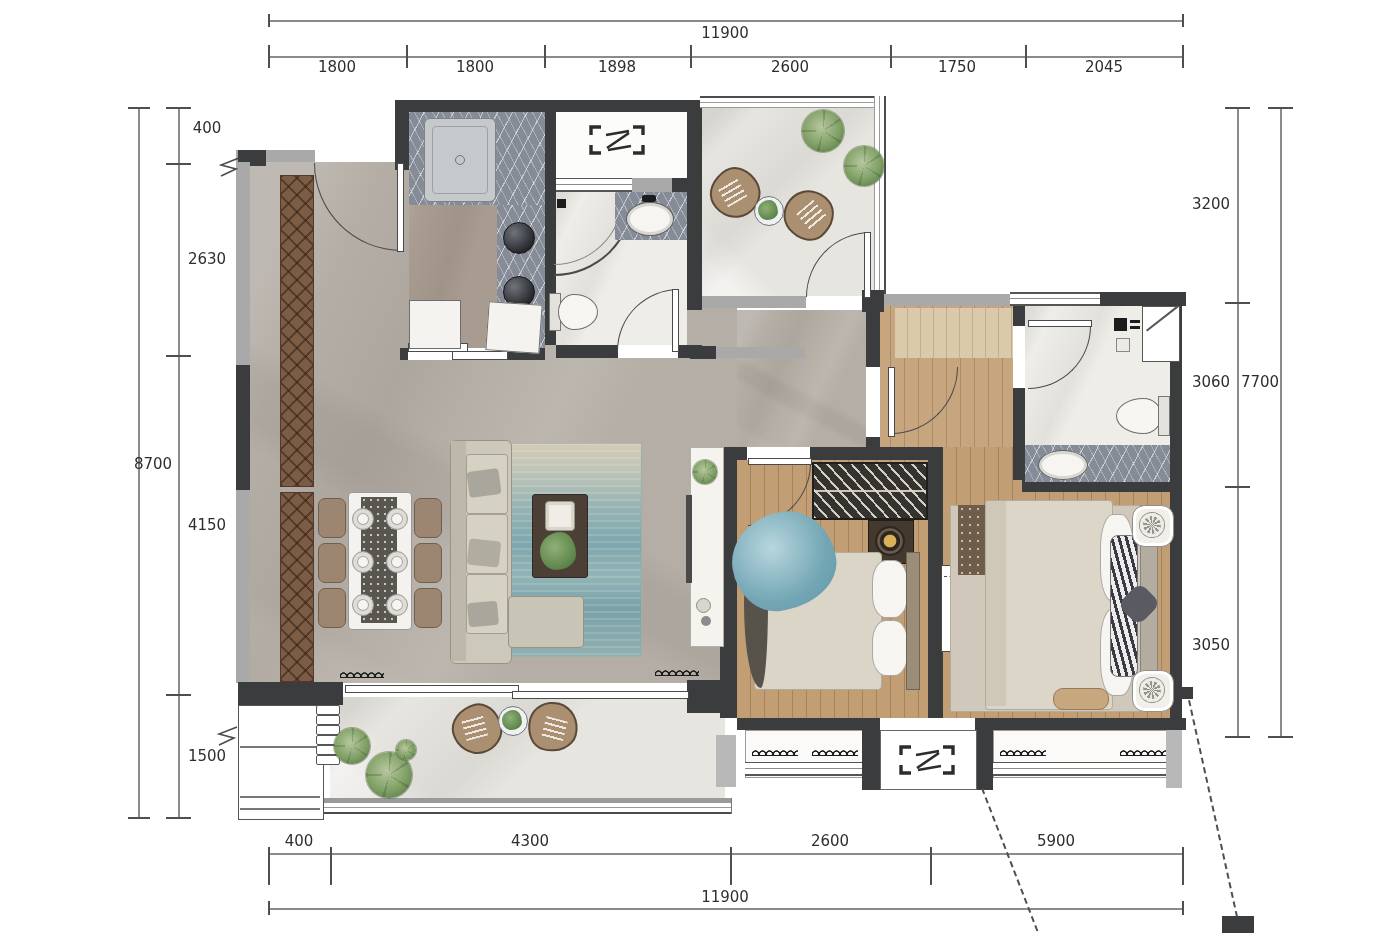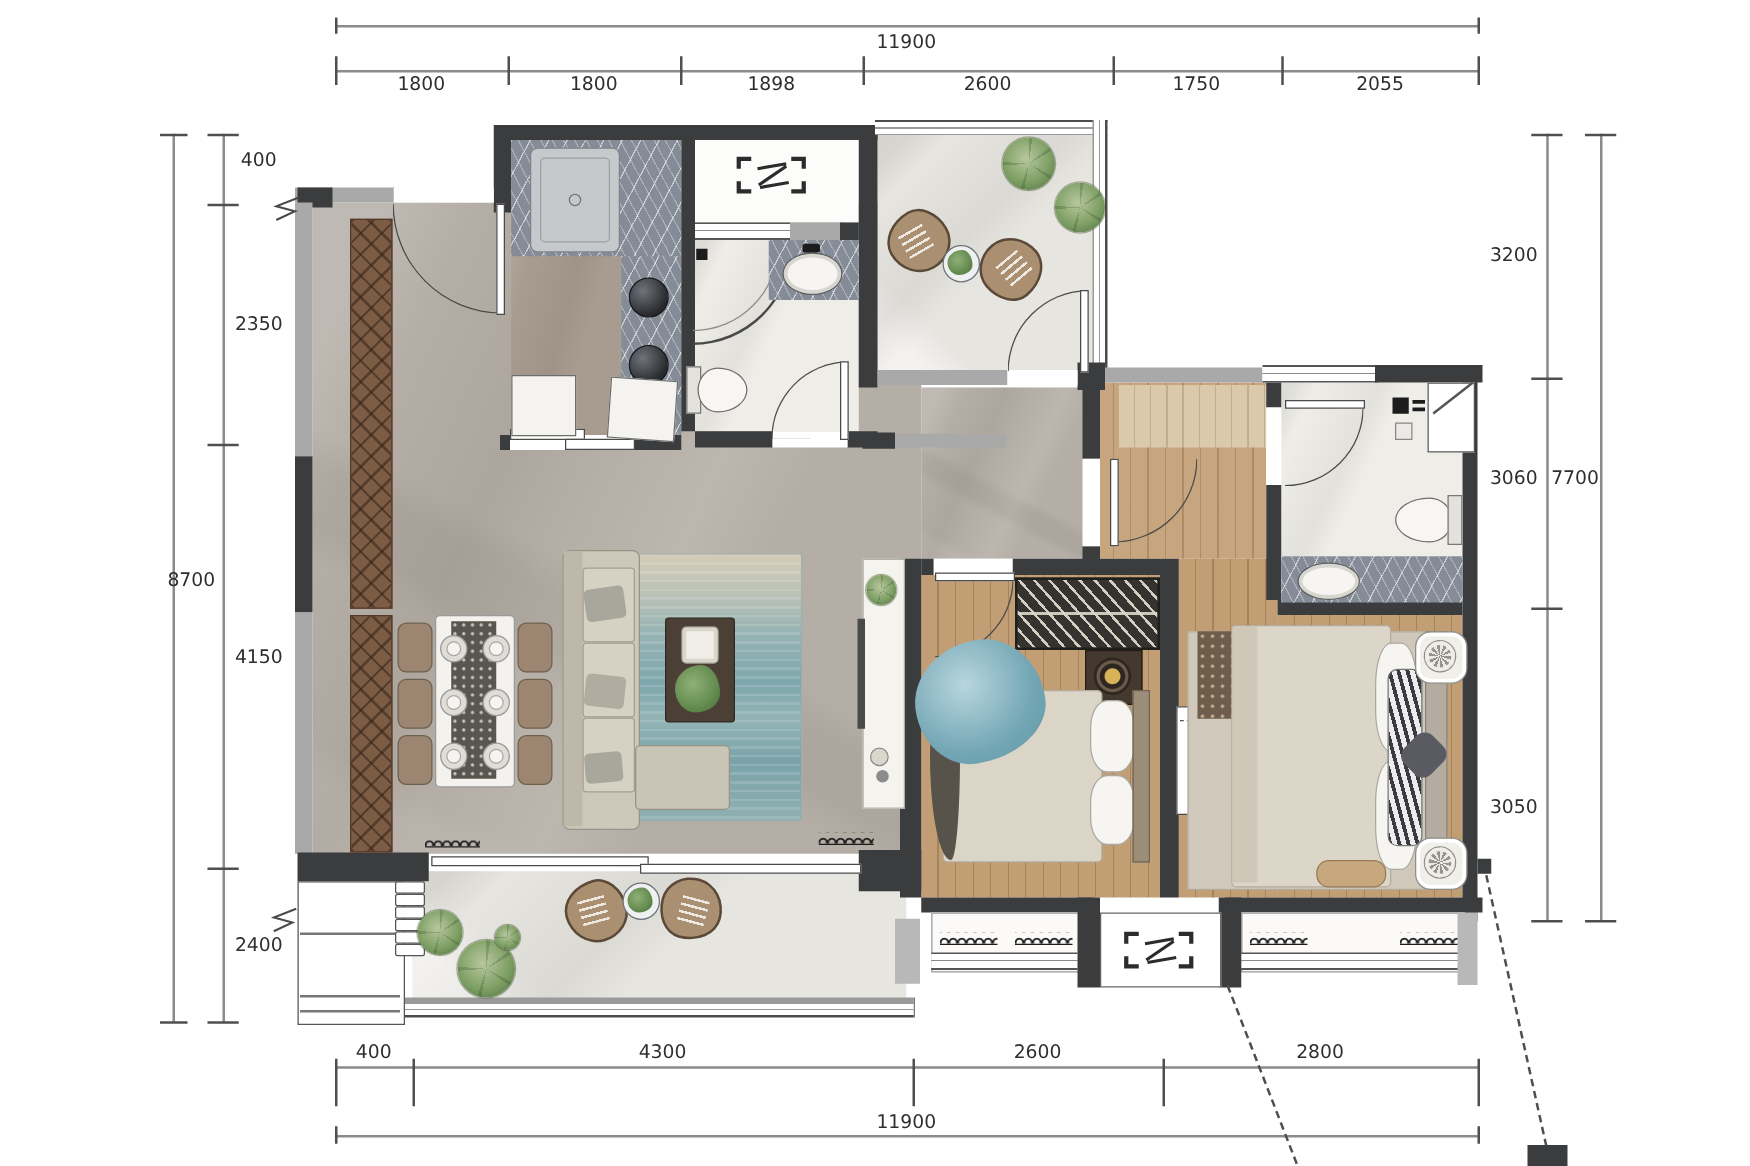--- a/index.html
+++ b/index.html
@@ -97,51 +97,51 @@
     <div class="tick" style="left:544px;top:45px;width:1.5px;height:23px"></div>
     <div class="tick" style="left:690px;top:45px;width:1.5px;height:23px"></div>
     <div class="tick" style="left:890px;top:45px;width:1.5px;height:23px"></div>
     <div class="tick" style="left:1025px;top:45px;width:1.5px;height:23px"></div>
     <div class="tick" style="left:1182px;top:45px;width:1.5px;height:23px"></div>
     <div class="dim" style="left:297px;top:59px;width:80px">1800</div>
     <div class="dim" style="left:435px;top:59px;width:80px">1800</div>
     <div class="dim" style="left:577px;top:59px;width:80px">1898</div>
     <div class="dim" style="left:750px;top:59px;width:80px">2600</div>
     <div class="dim" style="left:917px;top:59px;width:80px">1750</div>
-    <div class="dim" style="left:1064px;top:59px;width:80px">2055</div>
+    <div class="dim" style="left:1064px;top:59px;width:80px">2045</div>
 
     <div class="dline" style="left:268px;top:853px;width:915px;height:1.5px"></div>
     <div class="tick" style="left:268px;top:847px;width:1.5px;height:38px"></div>
     <div class="tick" style="left:330px;top:847px;width:1.5px;height:38px"></div>
     <div class="tick" style="left:730px;top:847px;width:1.5px;height:38px"></div>
     <div class="tick" style="left:930px;top:847px;width:1.5px;height:38px"></div>
     <div class="tick" style="left:1182px;top:847px;width:1.5px;height:38px"></div>
     <div class="dim" style="left:259px;top:833px;width:80px">400</div>
     <div class="dim" style="left:490px;top:833px;width:80px">4300</div>
     <div class="dim" style="left:790px;top:833px;width:80px">2600</div>
-    <div class="dim" style="left:1016px;top:833px;width:80px">2800</div>
+    <div class="dim" style="left:1016px;top:833px;width:80px">5900</div>
     <div class="dline" style="left:268px;top:908px;width:915px;height:1.5px"></div>
     <div class="tick" style="left:268px;top:901px;width:1.5px;height:14px"></div>
     <div class="tick" style="left:1182px;top:901px;width:1.5px;height:14px"></div>
     <div class="dim" style="left:685px;top:889px;width:80px">11900</div>
 
     <div class="dline" style="left:138px;top:107px;width:1.5px;height:711px"></div>
     <div class="tick" style="left:128px;top:107px;width:22px;height:1.5px"></div>
     <div class="tick" style="left:128px;top:817px;width:22px;height:1.5px"></div>
     <div class="dim" style="left:130px;top:456px;width:46px">8700</div>
     <div class="dline" style="left:178px;top:107px;width:1.5px;height:711px"></div>
     <div class="tick" style="left:166px;top:107px;width:25px;height:1.5px"></div>
     <div class="tick" style="left:166px;top:163px;width:25px;height:1.5px"></div>
     <div class="tick" style="left:166px;top:355px;width:25px;height:1.5px"></div>
     <div class="tick" style="left:166px;top:694px;width:25px;height:1.5px"></div>
     <div class="tick" style="left:166px;top:817px;width:25px;height:1.5px"></div>
     <div class="dim" style="left:184px;top:120px;width:46px">400</div>
-    <div class="dim" style="left:184px;top:251px;width:46px">2350</div>
+    <div class="dim" style="left:184px;top:251px;width:46px">2630</div>
     <div class="dim" style="left:184px;top:517px;width:46px">4150</div>
-    <div class="dim" style="left:184px;top:748px;width:46px">2400</div>
+    <div class="dim" style="left:184px;top:748px;width:46px">1500</div>
 
     <div class="dline" style="left:1237px;top:107px;width:1.5px;height:630px"></div>
     <div class="tick" style="left:1225px;top:107px;width:25px;height:1.5px"></div>
     <div class="tick" style="left:1225px;top:302px;width:25px;height:1.5px"></div>
     <div class="tick" style="left:1225px;top:486px;width:25px;height:1.5px"></div>
     <div class="tick" style="left:1225px;top:736px;width:25px;height:1.5px"></div>
     <div class="dim" style="left:1188px;top:196px;width:46px">3200</div>
     <div class="dim" style="left:1188px;top:374px;width:46px">3060</div>
     <div class="dim" style="left:1188px;top:637px;width:46px">3050</div>
     <div class="dline" style="left:1280px;top:107px;width:1.5px;height:630px"></div>

